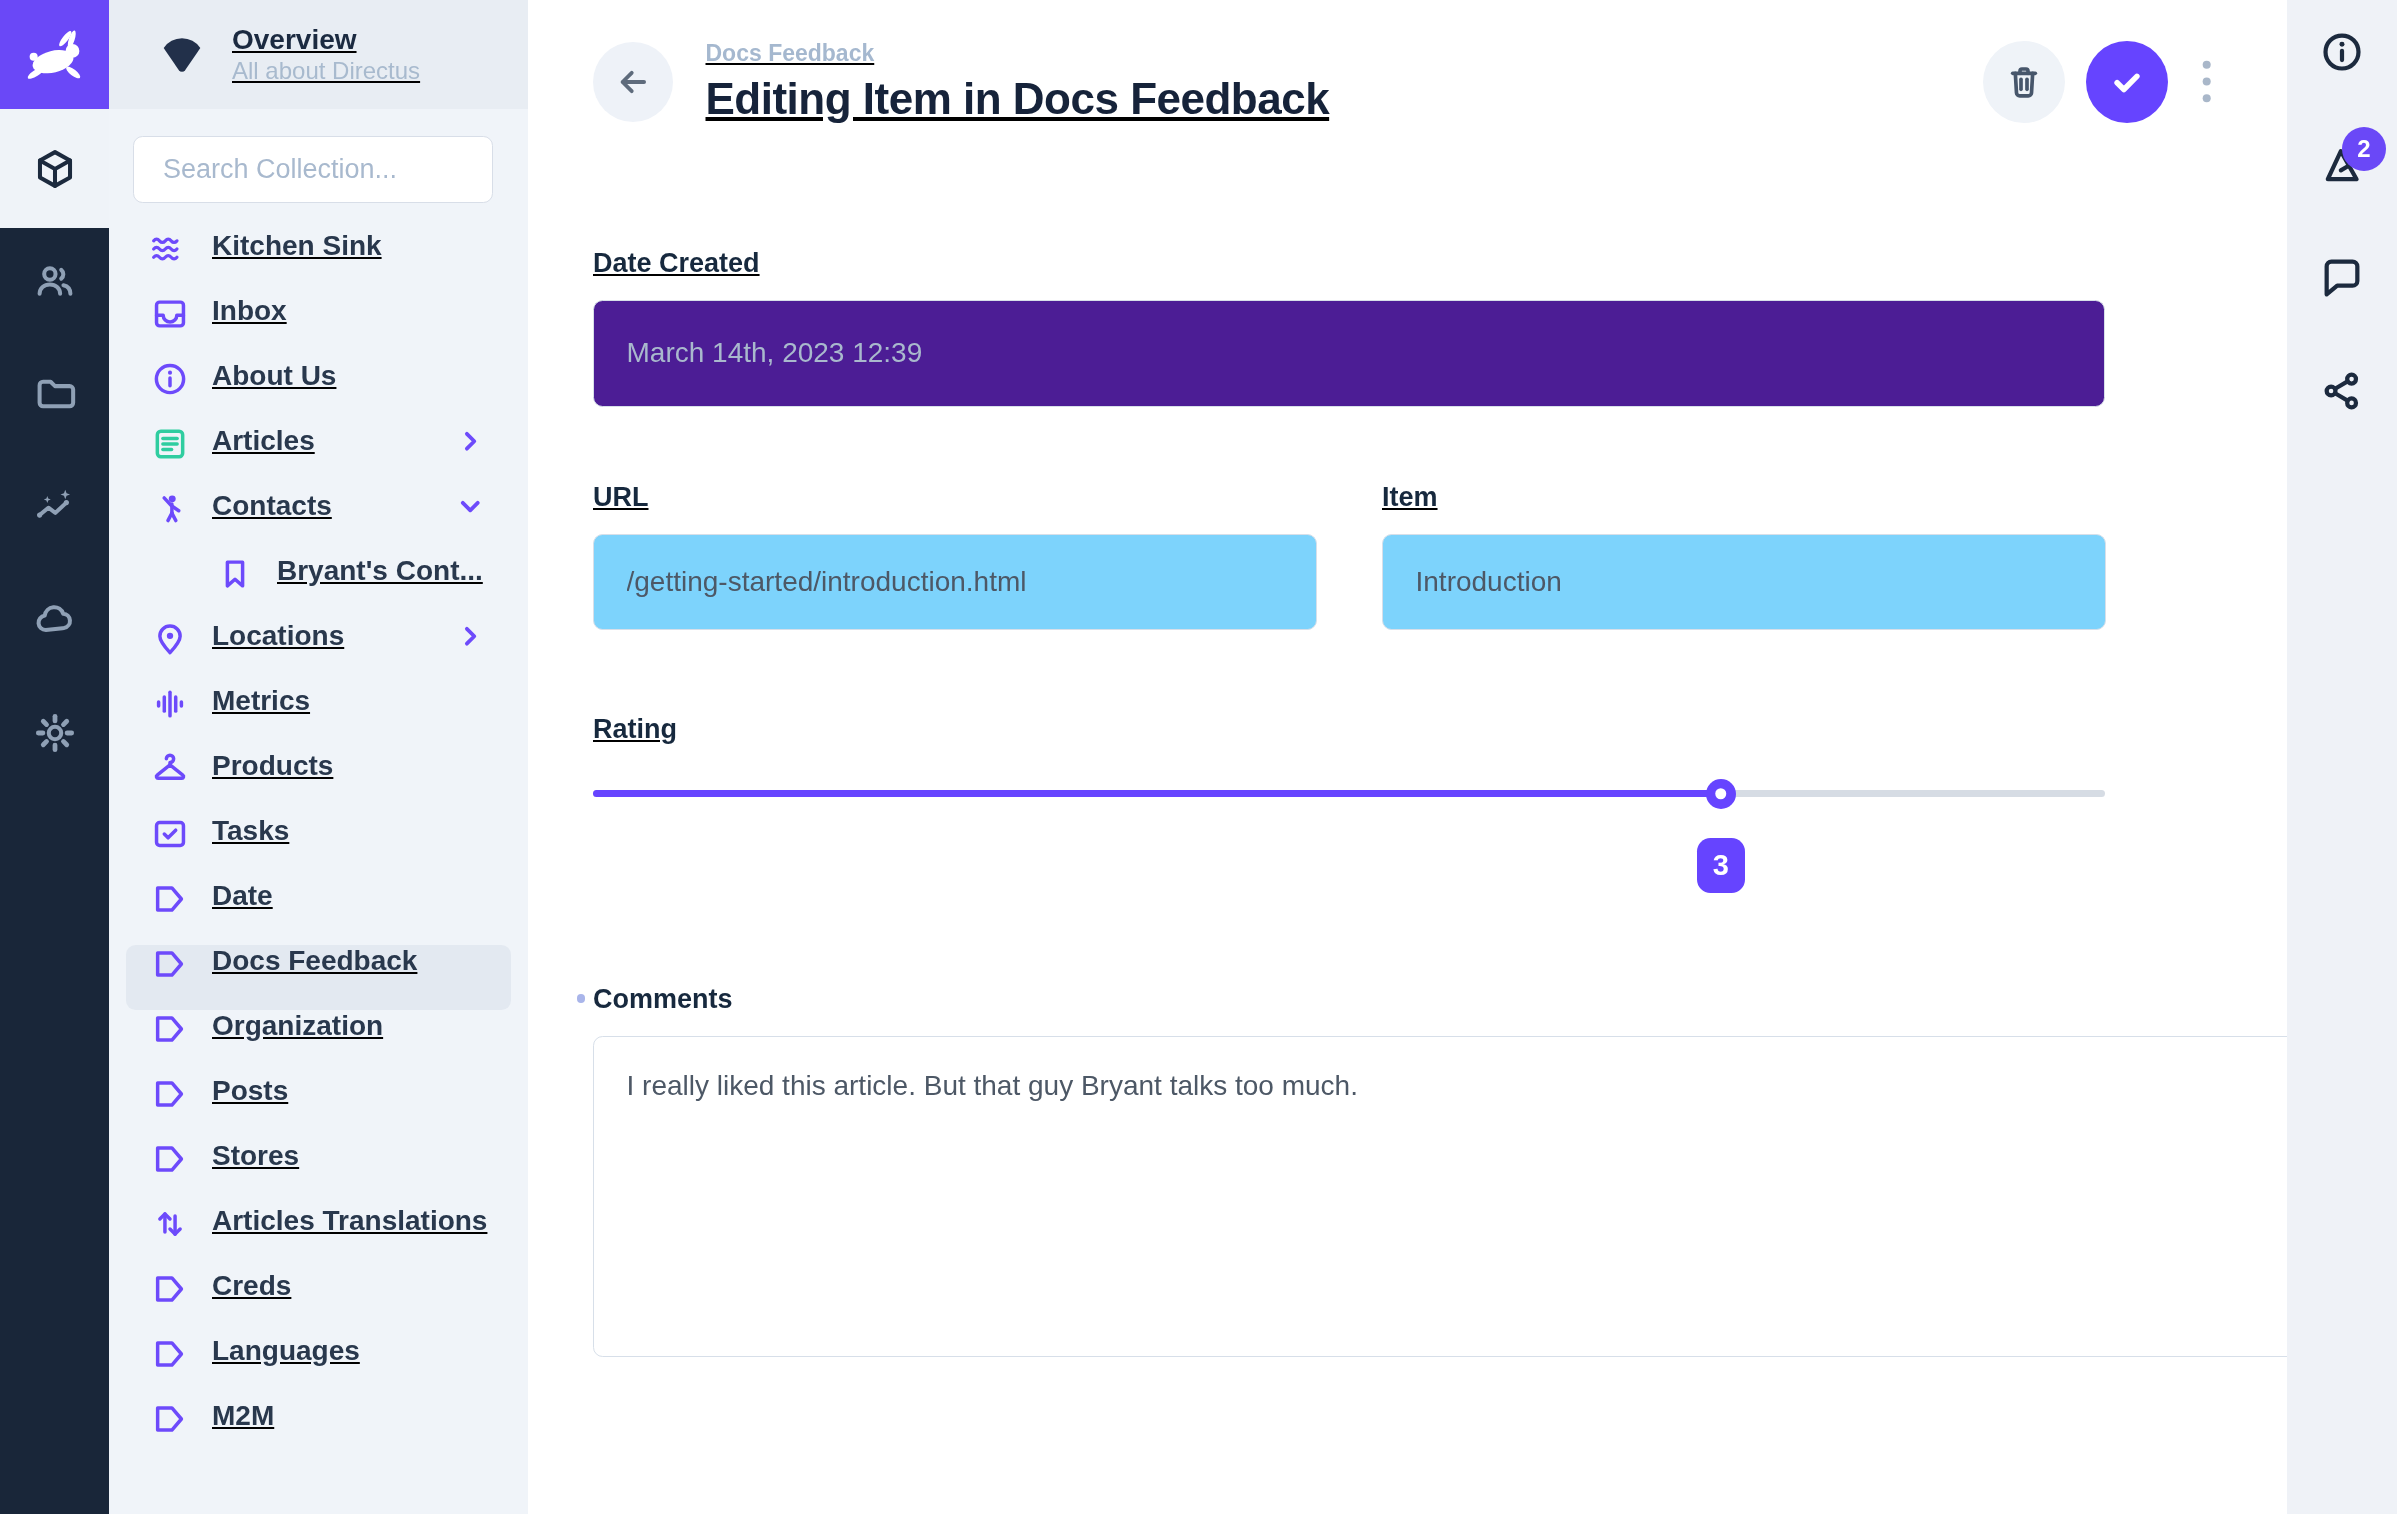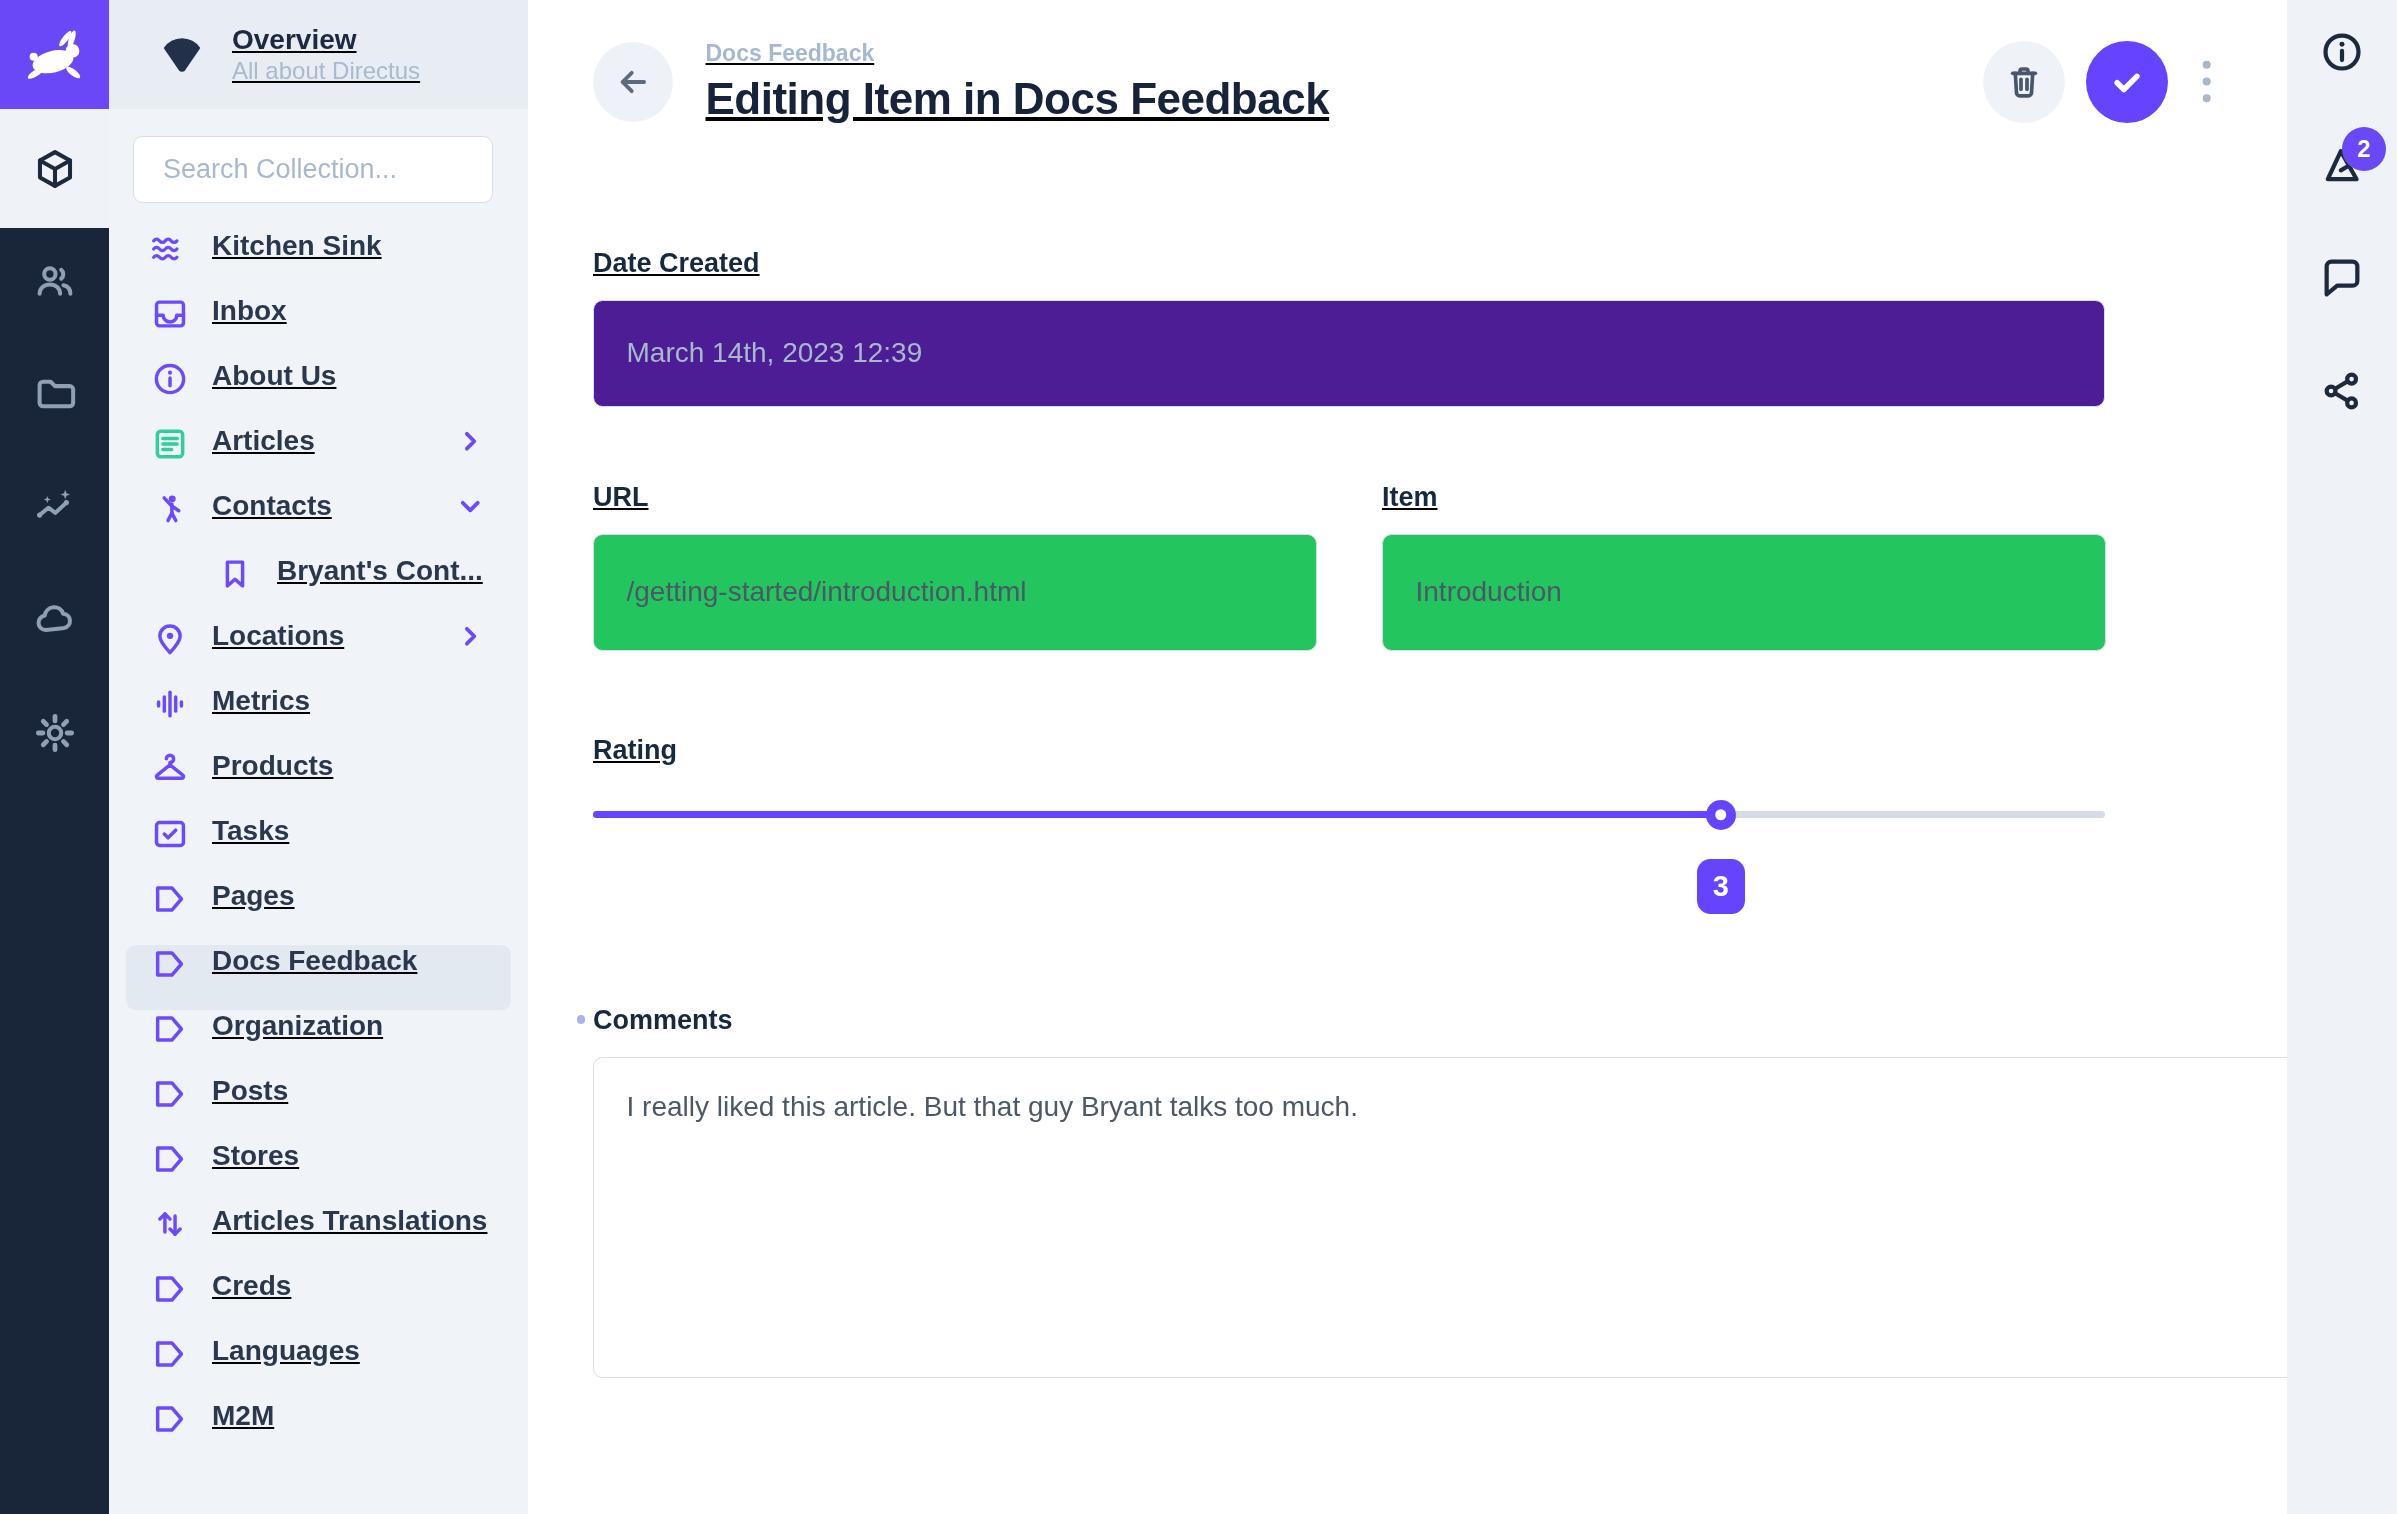--- a/index.html
+++ b/index.html
@@ -62,22 +62,22 @@
   .save-btn .ic { width:44px; height:44px; }
   .save-btn svg { stroke-width:3; }
   .dots-btn { background:none; border:none; cursor:pointer; width:23px; height:82px;
     display:flex; align-items:center; justify-content:center; color:#A9B7C9; margin-left:5.7px; }
   .dots-btn .ic { width:13.4px; height:59px; }
 
   
   .form { padding-left:65px; width:1577px; }
   .field-label { font-size:27px; font-weight:700; color:#17293E; }
   .section-date { margin-top:124px; width:1512px; }
-  .text-input { margin-top:21px; width:100%; height:117px; border:1.9px solid #D7DFE9; border-radius:9.6px;
-    font-size:28px; color:#4D5866; padding:0 32.5px; outline:none; background:#22c55e; font-family:inherit; }
+  .text-input { margin-top:21px; width:100%; height:96px; border:1.9px solid #D7DFE9; border-radius:9.6px;
+    font-size:28px; color:#4D5866; padding:0 32.5px; outline:none; background:#7dd3fc; font-family:inherit; }
   .text-input.muted { height:107px; background:#4c1d95; color:#A9B9CD; }
   .row { display:grid; grid-template-columns:724px 724px; gap:65px; margin-top:75px; }
   .section-rating { margin-top:84px; width:1512px; }
   .slider-wrap { position:relative; margin-top:34px; height:119px; }
   .slider-track { position:relative; height:6.7px; background:#D6DCE4; border-radius:3.8px; top:11.5px; cursor:pointer; }
   .slider-fill { width:74.6%; height:100%; background:#6644FF; border-radius:3.8px; }
   .slider-handle { position:absolute; left:74.6%; top:50%; transform:translate(-50%,-50%);
     width:30px; height:30px; border-radius:50%; background:#6644FF; cursor:grab; }
   .slider-handle::after { content:""; position:absolute; left:50%; top:50%; transform:translate(-50%,-50%);
     width:11.5px; height:11.5px; border-radius:50%; background:#fff; }
@@ -312,21 +312,21 @@
           </span>
         <span class="sb-label">Tasks</span>
       </div>
 
       <div class="sb-item">
         <span class="ic sb-ic">
             <svg viewBox="0 0 24 24">
               <polygon points="4.2,5 13.2,5 19.2,12 13.2,19 4.2,19"></polygon>
             </svg>
           </span>
-        <span class="sb-label">Pages</span>
+        <span class="sb-label">Date</span>
       </div>
 
 
       <div class="sb-item active">
         <span class="ic sb-ic">
             <svg viewBox="0 0 24 24">
               <polygon points="4.2,5 13.2,5 19.2,12 13.2,19 4.2,19"></polygon>
             </svg>
           </span>
         <span class="sb-label">Docs Feedback</span>

